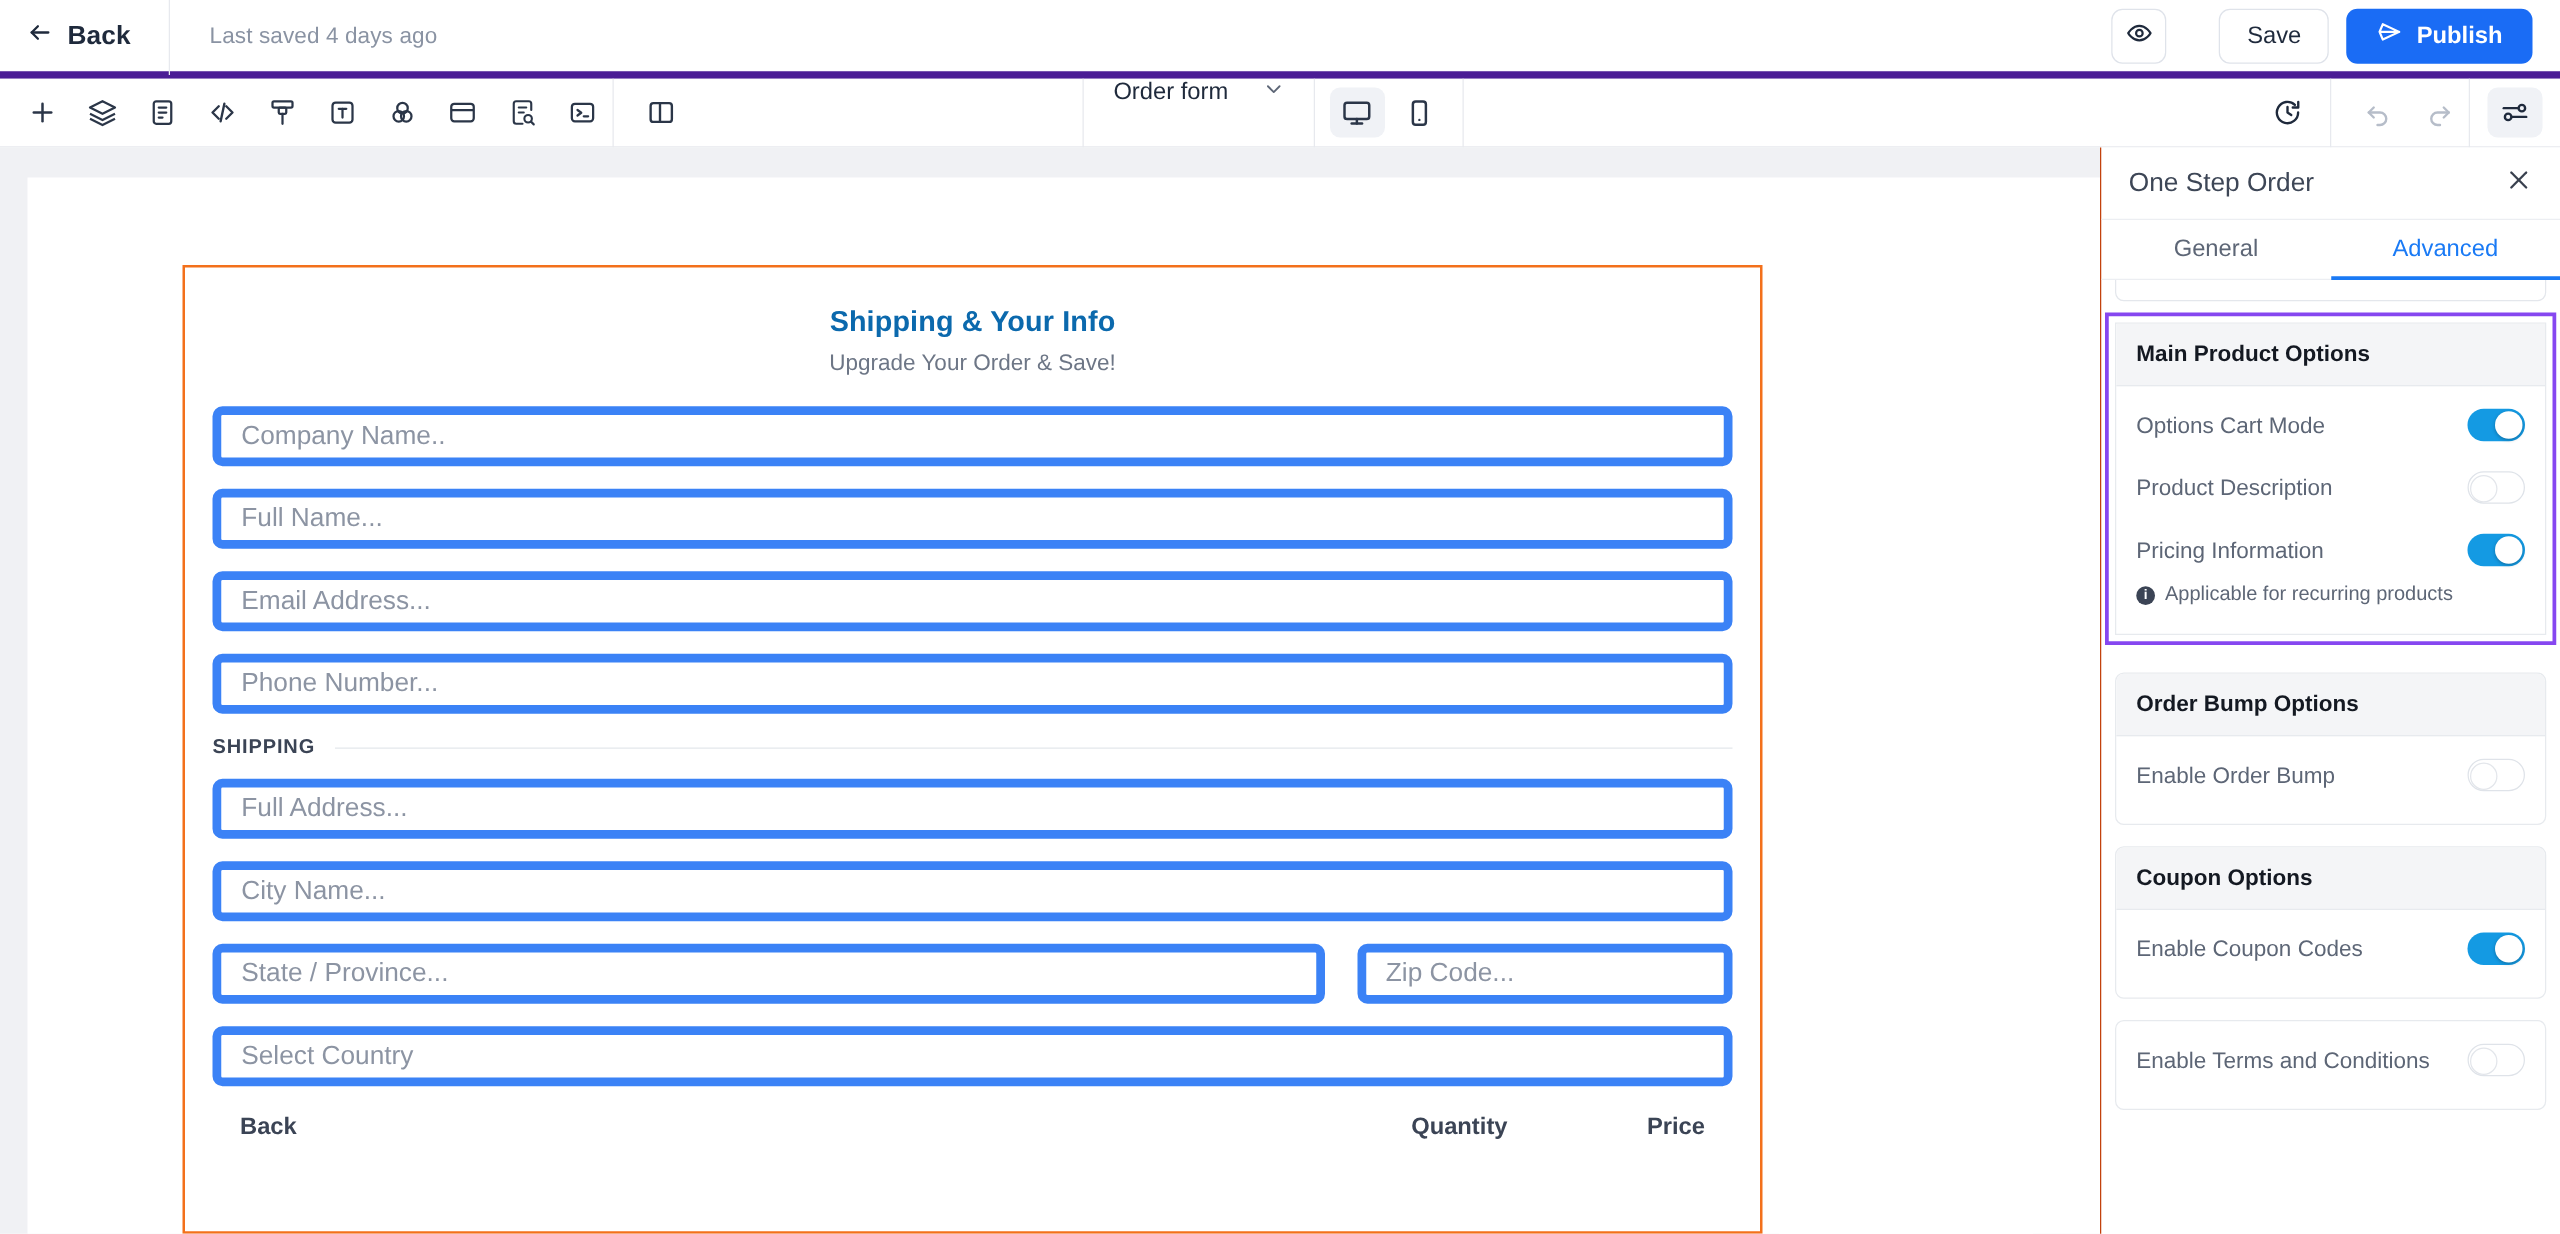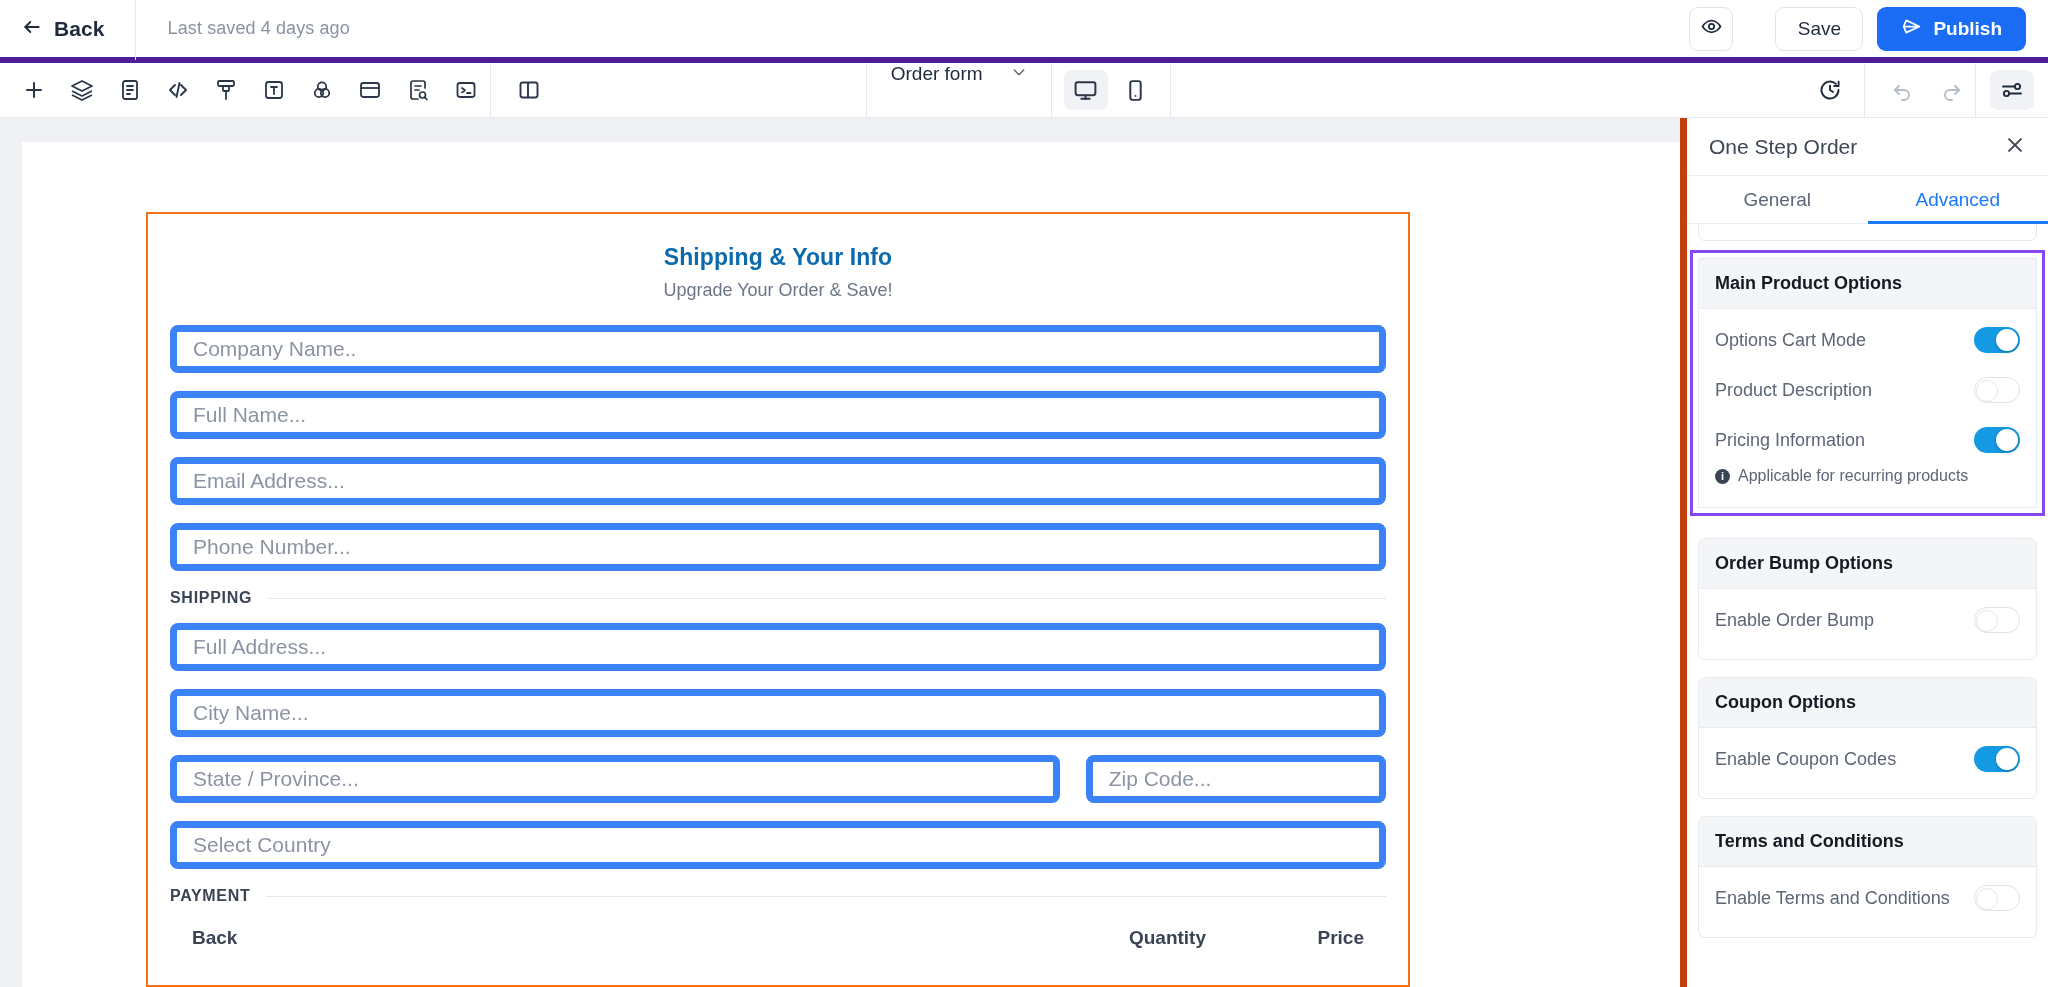--- a/index.html
+++ b/index.html
@@ -110,21 +110,21 @@
   .sec-head-rule { flex:1; height:1px; background:#e4e7ec; }
   .pay-table { display:flex; padding: 0 22px; margin-top:22px; font-size:19px;
     font-weight:700; color:#3b4455; }
   .pay-item { flex: 1; padding-left:22px;}
   .pay-qty { width: 230px; text-align:right; }
   .pay-price { width: 180px; text-align:right; padding-right: 22px;}
 
   
   .right-panel {
     position:absolute; top:118px; right:0; width:368px; height:869px;
-    background:#fff; border-left:7px solid #c2410c; overflow:hidden;
+    background:#fff; border-left:1px solid #c2410c; overflow:hidden;
   }
   .rp-head {
     height:58px; display:flex; align-items:center; padding: 0 22px;
     border-bottom:1px solid #eceef2;
   }
   .rp-title { font-size:21px; color:#3d4656; font-weight:500; }
   .rp-close { margin-left:auto; cursor:pointer; color:#39404e; }
   .rp-tabs { display:flex; height:48px; border-bottom:1px solid #eceef2; }
   .rp-tab {
     flex:1; display:flex; align-items:center; justify-content:center;
@@ -383,24 +383,20 @@
         <div class="field">Full Address...</div>
         <div class="field">City Name...</div>
 
         <div class="row-two">
           <div class="field half-left">State / Province...</div>
           <div class="field half-right">Zip Code...</div>
         </div>
 
         <div class="field">Select Country</div>
 
-        <div class="sec-head">
-          <span class="sec-head-label">PAYMENT</span>
-          <span class="sec-head-rule"></span>
-        </div>
       </div>
 
       <div class="pay-table">
         <span class="pay-item">Back</span>
         <span class="pay-qty">Quantity</span>
         <span class="pay-price">Price</span>
       </div>
     </div>
   </div>
 </div>
@@ -470,21 +466,20 @@
         <div class="opt-row">
           <span class="opt-label">Enable Coupon Codes</span>
           <span class="toggle on">
               <span class="knob"></span>
             </span>
         </div>
       </div>
     </div>
 
     <div class="card">
-      <div class="card-head">Terms and Conditions</div>
       <div class="card-body">
         <div class="opt-row">
           <span class="opt-label">Enable Terms and Conditions</span>
           <span class="toggle off">
               <span class="knob"></span>
             </span>
         </div>
       </div>
     </div>
   </div>

